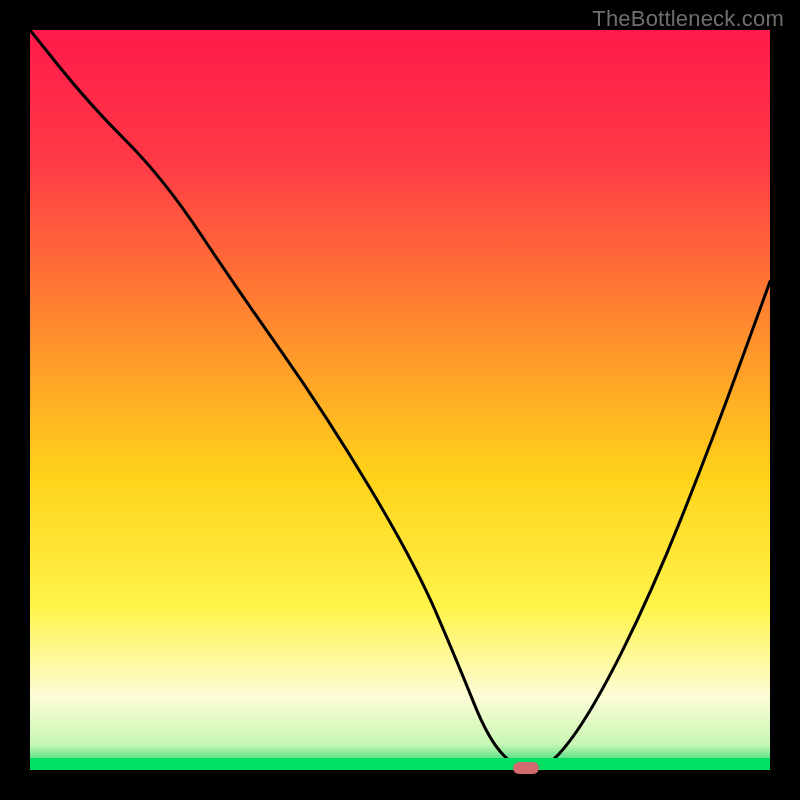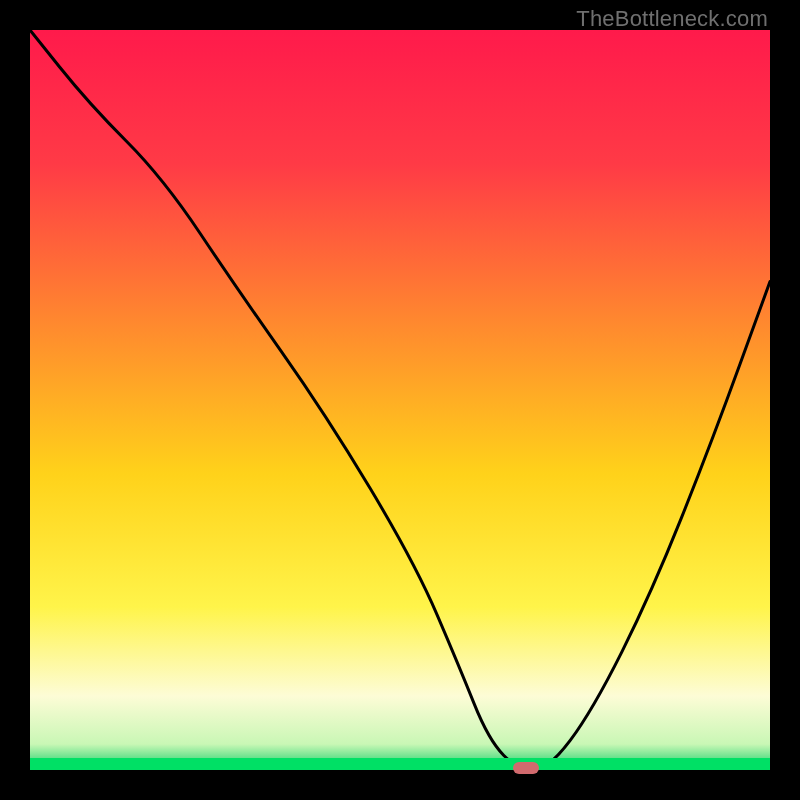--- a/index.html
+++ b/index.html
@@ -22,21 +22,21 @@
   .plot-area {
     position: absolute;
     left: 0;
     top: 0;
     width: 740px;
     height: 740px;
   }
   .watermark {
     position: absolute;
     top: 6px;
-    right: 32px;
+    right: 16px;
     color: #6f6f6f;
     font-size: 22px;
     font-weight: 500;
     letter-spacing: 0.2px;
     font-family: Arial, Helvetica, sans-serif;
   }
   .green-band {
     position: absolute;
     left: 30px;
     bottom: 30px;

